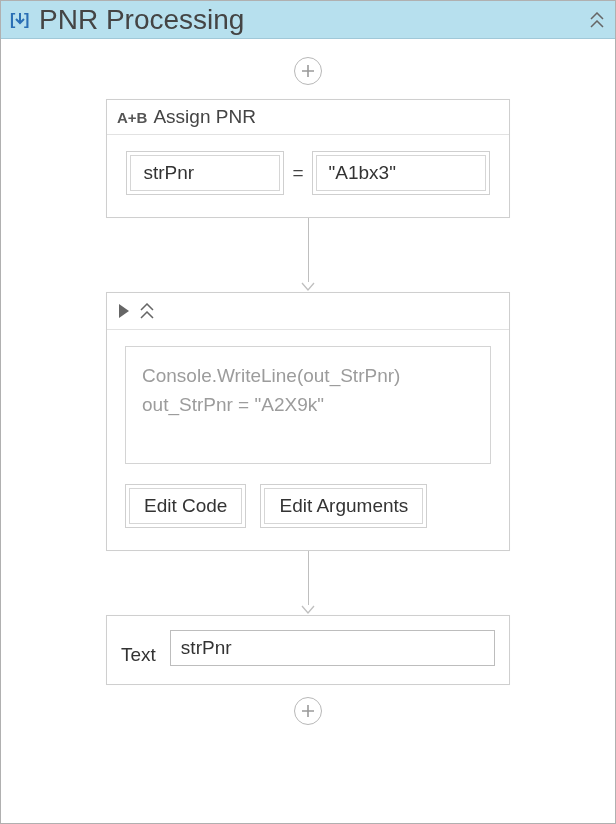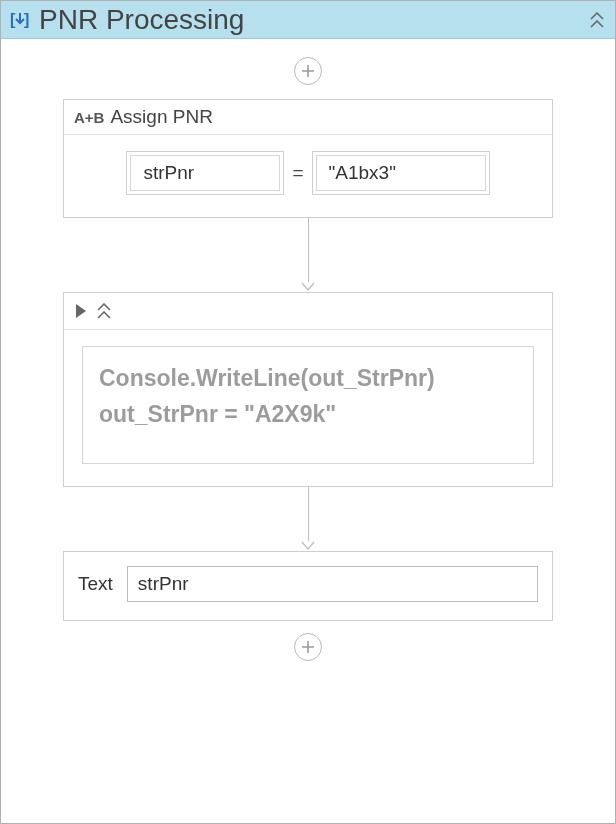--- a/index.html
+++ b/index.html
@@ -63,21 +63,21 @@
   .arrow {
     display:flex; flex-direction:column; align-items:center;
     margin: 0;
   }
   .arrow-line {
     width:1px; background:#bfbfbf;
   }
   .arrow-head svg { display:block; }
 
   .activity {
-    width: 490px;
+    width: 404px;
     border: 1px solid #cfcfcf;
     background: #fff;
     box-shadow: 0 0 1px rgba(0,0,0,0.04);
   }
   .activity-header {
     display:flex; align-items:center;
     padding: 6px 10px;
     font-size:19px;
     color:#444;
     border-bottom: 1px solid #e2e2e2;
@@ -95,37 +95,36 @@
     position:relative;
     background:#fff;
   }
   .dbl-box .outer-b { border:1px solid #cfcfcf; padding:3px; }
   .dbl-box .inner-b { border:1px solid #d6d6d6; padding:6px 12px; font-size:19px; color:#333; min-width:150px; }
   .eq { font-size:19px; color:#444; }
   
   .codebox {
     border:1px solid #d4d4d4;
     color:#9c9c9c;
-    font-size:23px;
+    font-size:19px;
     padding:14px 16px;
     line-height:1.55;
     white-space:pre-wrap;
     min-height:118px;
-    font-weight:bold;
   }
   .btn-row { display:flex; gap:14px; margin-top:20px; }
   .btn {
     position:relative; background:#fff;
   }
   .btn .ob { border:1px solid #cfcfcf; padding:3px; }
   .btn .ib { border:1px solid #d6d6d6; padding:6px 14px; font-size:19px; color:#333; cursor:pointer; }
   
   .writeline-body {
     padding: 14px 14px 18px 14px;
-    display:flex; align-items:center; gap:14px;
+    display:flex; align-items:flex-end; gap:14px;
   }
   .wl-label { font-size:19px; color:#333; }
   .wl-input {
     flex:1;
     border:1px solid #bdbdbd;
     font-size:19px;
     padding:6px 10px;
     color:#333;
   }
   .play-icon svg, .icon-seq svg, .wl-icon svg, .ab-icon { display:block; }
@@ -206,20 +205,32 @@
               <path d="M1 7 L7 1 L13 7" fill="none" stroke="#666" stroke-width="1.5"></path>
             </svg>
           <svg width="14" height="8" viewBox="0 0 14 8">
               <path d="M1 7 L7 1 L13 7" fill="none" stroke="#666" stroke-width="1.5"></path>
             </svg>
         </span>
       </div>
       <div class="activity-body">
         <div class="codebox">Console.WriteLine(out_StrPnr)
 out_StrPnr = "A2X9k"</div>
+        <div class="btn-row">
+          <div class="btn">
+            <div class="ob">
+                <div class="ib">Edit Code</div>
+              </div>
+          </div>
+          <div class="btn">
+            <div class="ob">
+                <div class="ib">Edit Arguments</div>
+              </div>
+          </div>
+        </div>
       </div>
     </div>
 
     <div class="arrow">
       <div class="arrow-line" style="height:54px"></div>
       <div class="arrow-head">
         <svg width="14" height="10" viewBox="0 0 14 10">
             <path d="M1 1 L7 8 L13 1" fill="none" stroke="#bfbfbf" stroke-width="1.3"></path>
           </svg>
       </div>

